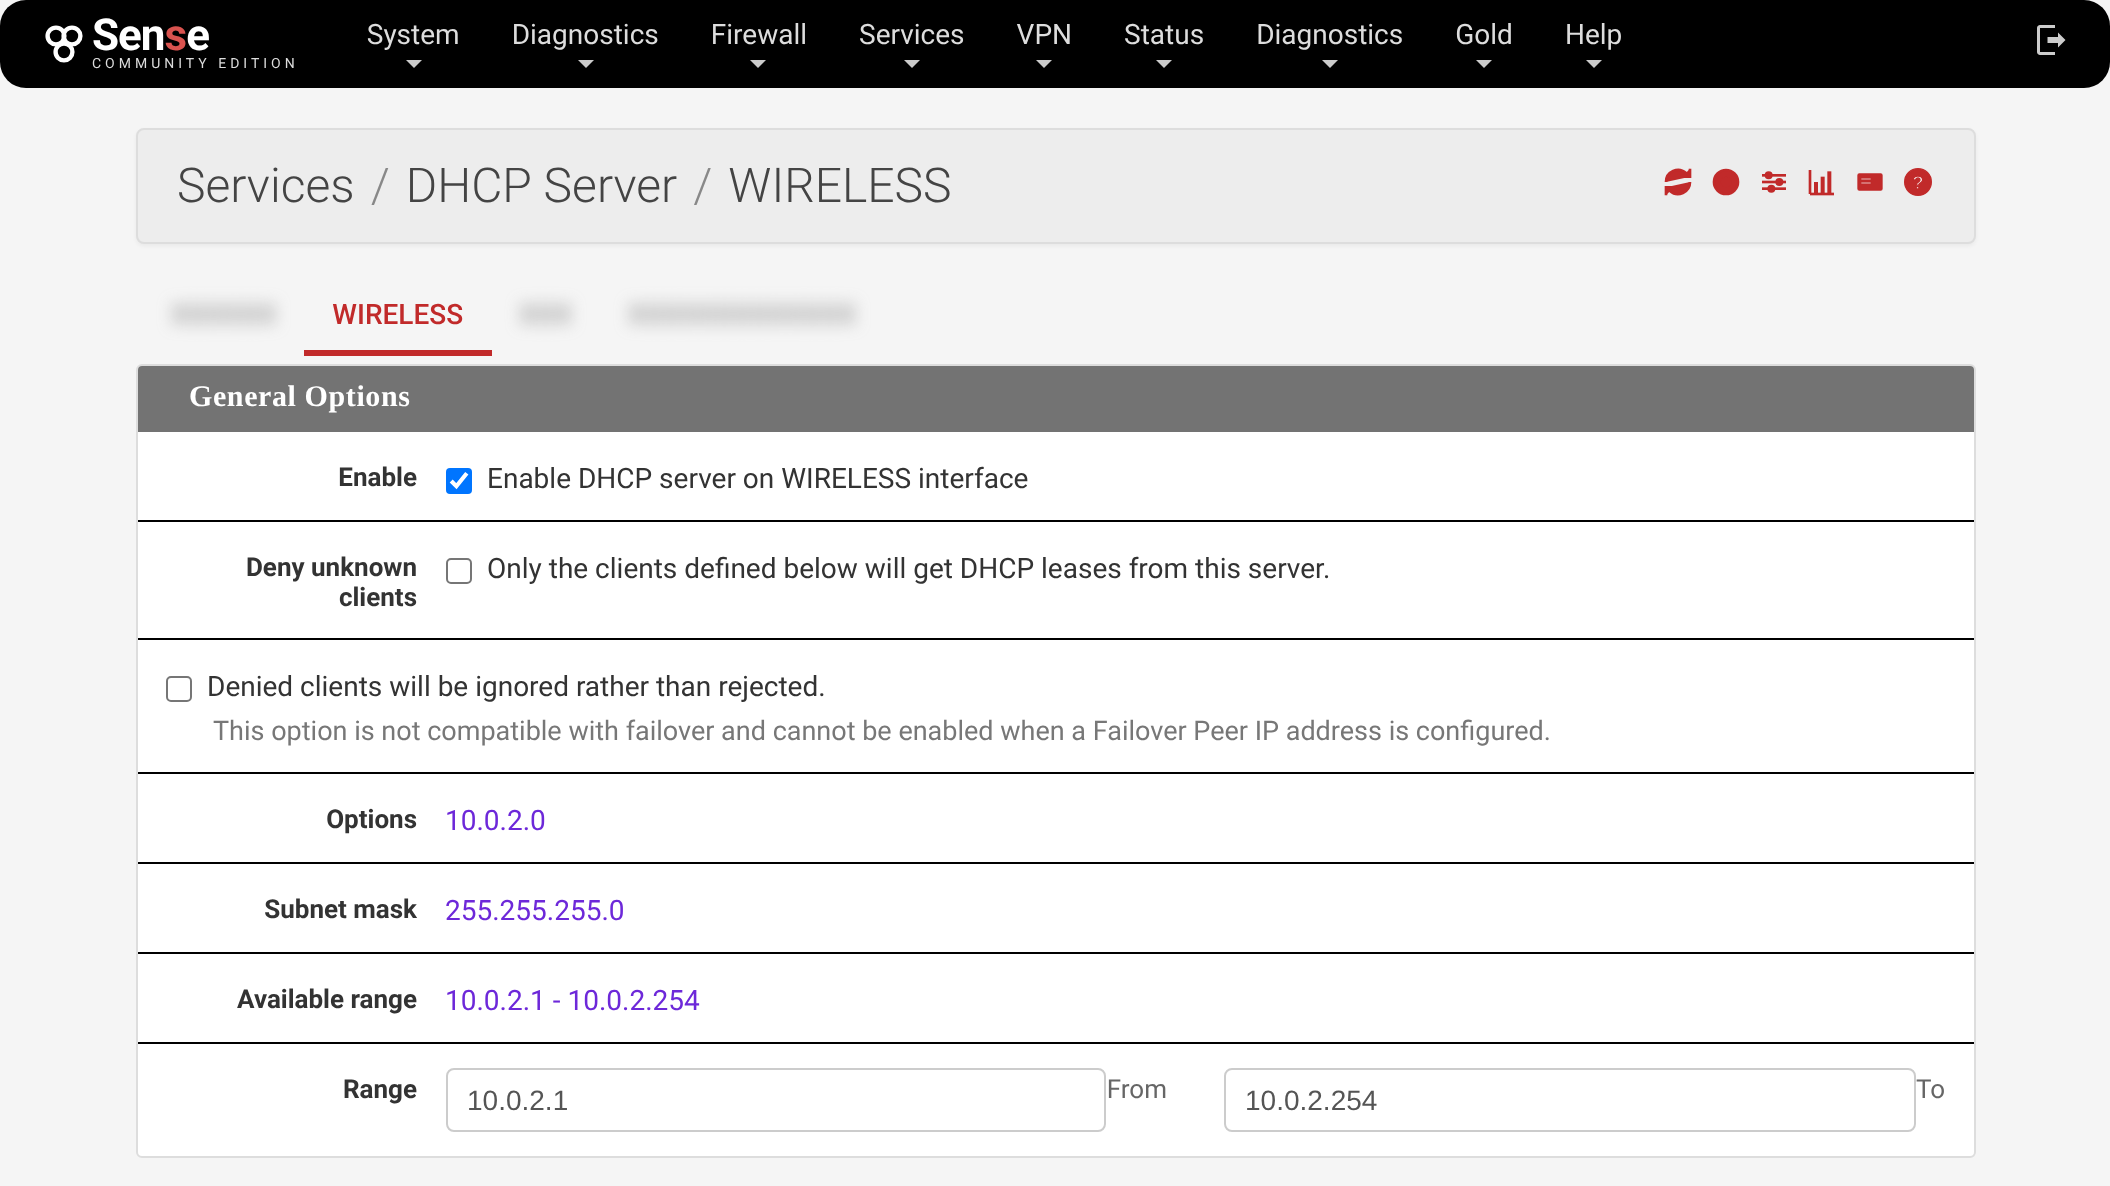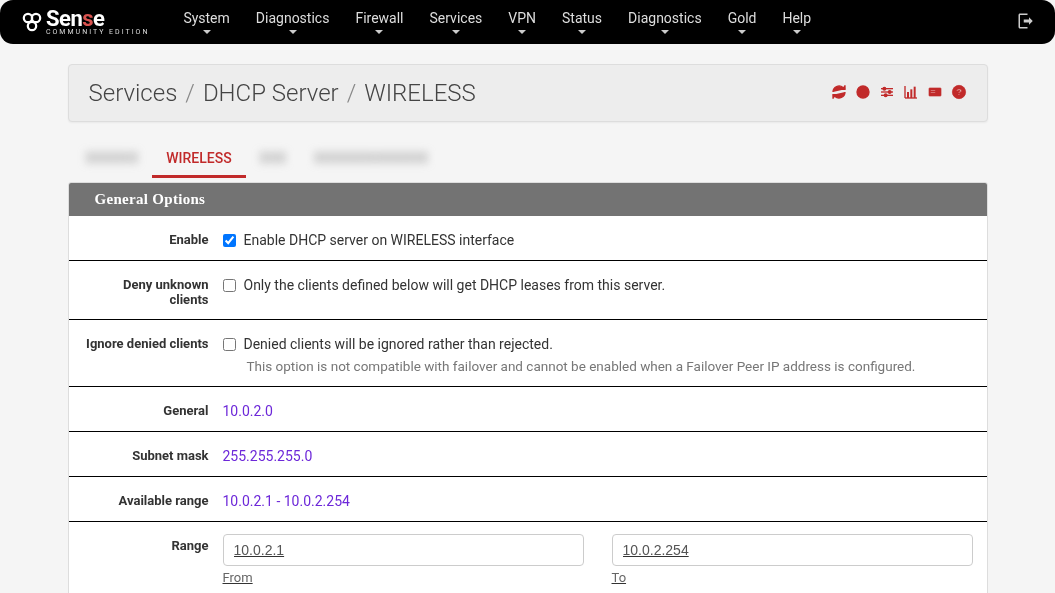--- a/index.html
+++ b/index.html
@@ -189,22 +189,21 @@
     padding-top: 4px;
     color: #6d28d9;
   }
   .range-wrap {
     display: flex;
     gap: 28px;
   }
   .range-col {
     flex: 1;
     display: flex;
-    flex-direction: column;
-    text-decoration: underline;
+    flex-direction: row;
   }
   .text-input {
     width: 100%;
     padding: 7px 10px;
     border: 1px solid #ccc;
     border-radius: 4px;
     font-size: 14px;
     color: #555;
   }
   .range-label {
@@ -358,32 +357,31 @@
       <div class="form-label">Deny unknown clients</div>
       <div class="form-control-area">
         <div class="check-line">
           <input type="checkbox" style="">
           <span>Only the clients defined below will get DHCP leases from this server.</span>
         </div>
       </div>
     </div>
 
     <div class="form-row">
-      <div class="form-label">Ignore denied clients</div>
       <div class="form-control-area">
         <div class="check-line">
           <input type="checkbox" style="">
           <span>Denied clients will be ignored rather than rejected.</span>
         </div>
         <div class="help-text">This option is not compatible with failover and cannot be enabled when a Failover Peer IP address is configured.</div>
       </div>
     </div>
 
     <div class="form-row">
-      <div class="form-label">General</div>
+      <div class="form-label">Options</div>
       <div class="form-control-area static-value">10.0.2.0</div>
     </div>
 
     <div class="form-row">
       <div class="form-label">Subnet mask</div>
       <div class="form-control-area static-value">255.255.255.0</div>
     </div>
 
     <div class="form-row">
       <div class="form-label">Available range</div>

